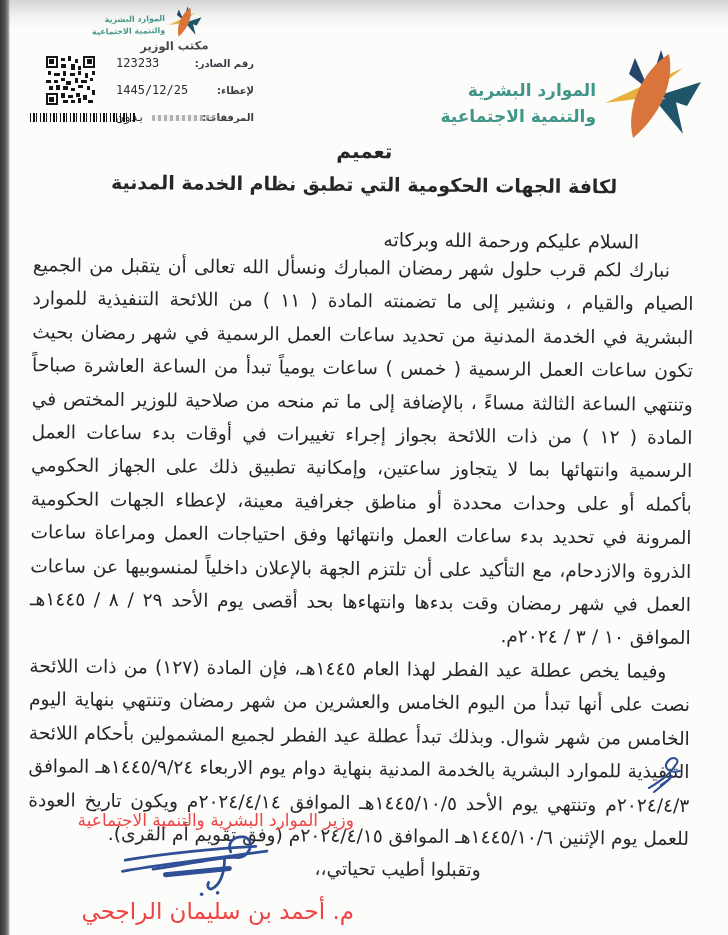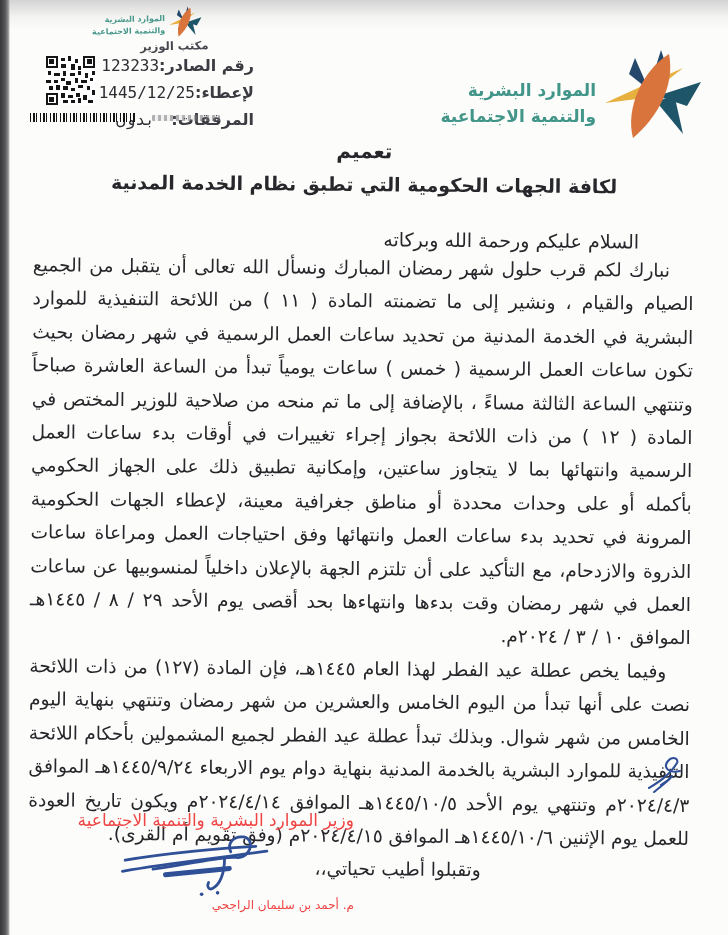--- a/index.html
+++ b/index.html
@@ -40,23 +40,23 @@
     font-size:8px;line-height:1.45;color:#48998c;white-space:nowrap;
   }
   .stamp-office{
     text-align:center;font-size:11.5px;font-weight:bold;
     color:#47474f;margin-top:1px;padding-left:18px;
   }
 
   
   .fields{position:absolute;top:56px;left:116px;width:138px;}
   .field-row{display:flex;justify-content:space-between;align-items:baseline;height:27px;}
-  .flabel{font-size:16px;font-weight:bold;color:#3b3b42;white-space:nowrap;}
+  .flabel{font-size:10px;font-weight:bold;color:#3b3b42;white-space:nowrap;}
   .fvalue{
-    font-family:"DejaVu Sans Mono",monospace;font-size:16px;color:#2d2d33;
+    font-family:"DejaVu Sans Mono",monospace;font-size:12px;color:#2d2d33;
     direction:ltr;white-space:nowrap;
   }
   .qr{position:absolute;top:56px;left:46px;width:49px;height:49px;}
   .barcode{
     position:absolute;top:113px;left:30px;width:105px;height:9px;
     background:repeating-linear-gradient(90deg,
       #141414 0 1.5px,transparent 1.5px 3px,
       #141414 3px 5.5px,transparent 5.5px 6.5px,
       #141414 6.5px 7.3px,transparent 7.3px 10px);
   }
@@ -79,21 +79,21 @@
     font-size:18.6px;line-height:33.4px;margin:0;
     text-align:justify;text-indent:24px;
   }
   .closing{font-size:18.5px;text-align:right;margin:6px 208px 0 0;white-space:nowrap;}
 
   
   .paraph{position:absolute;top:752px;left:642px;width:48px;height:46px;}
   .sig-block{position:absolute;top:810px;left:52px;width:302px;text-align:right;color:#ef4444;}
   .sig-title{font-size:17px;margin:0 0 1px 0;white-space:nowrap;}
   .sig-svg{display:block;width:250px;height:66px;margin:0 auto;}
-  .sig-name{font-size:12px;margin:1px 0 0 0;white-space:nowrap;}
+  .sig-name{font-size:23px;margin:1px 0 0 0;white-space:nowrap;}
 </style>
 </head>
 <body>
 
 <div class="scan">
   <div class="edge-top"></div>
 
   <div class="logo">
     <svg class="logo-emblem" viewBox="0 0 100 92" aria-hidden="true">
       <polygon points="0,55 46,34 78,20 40,50" fill="#e7b13f"></polygon>

